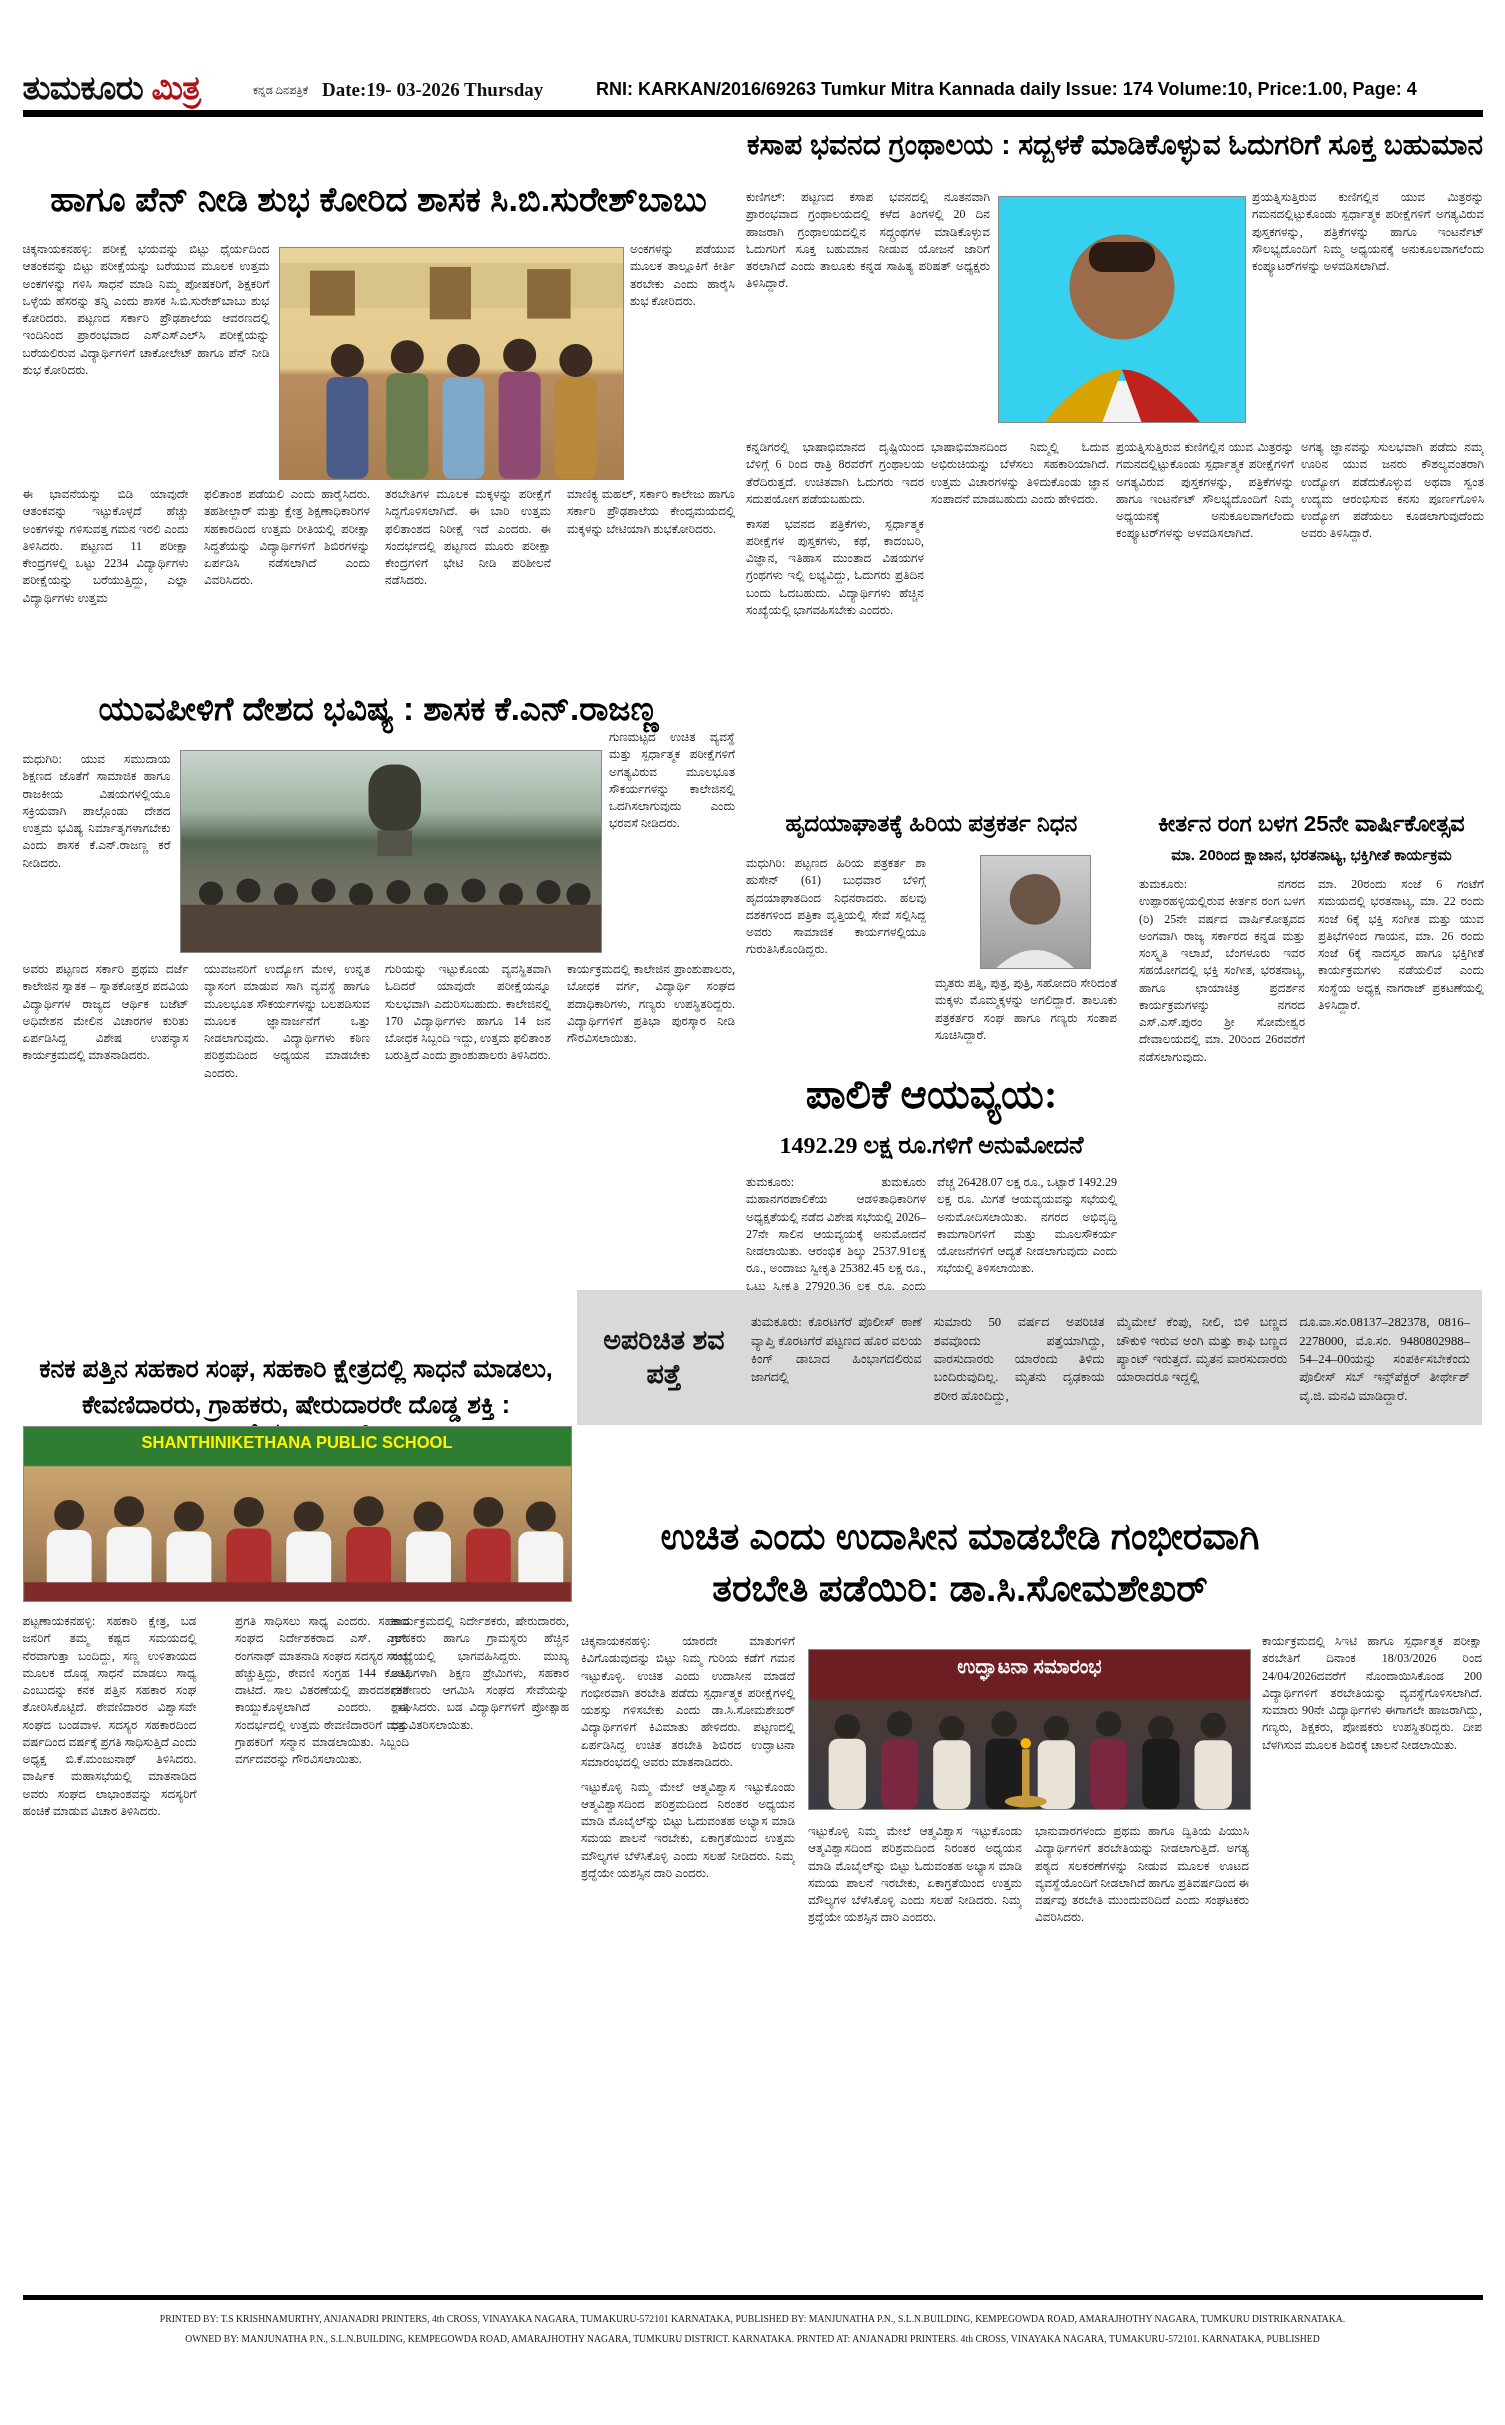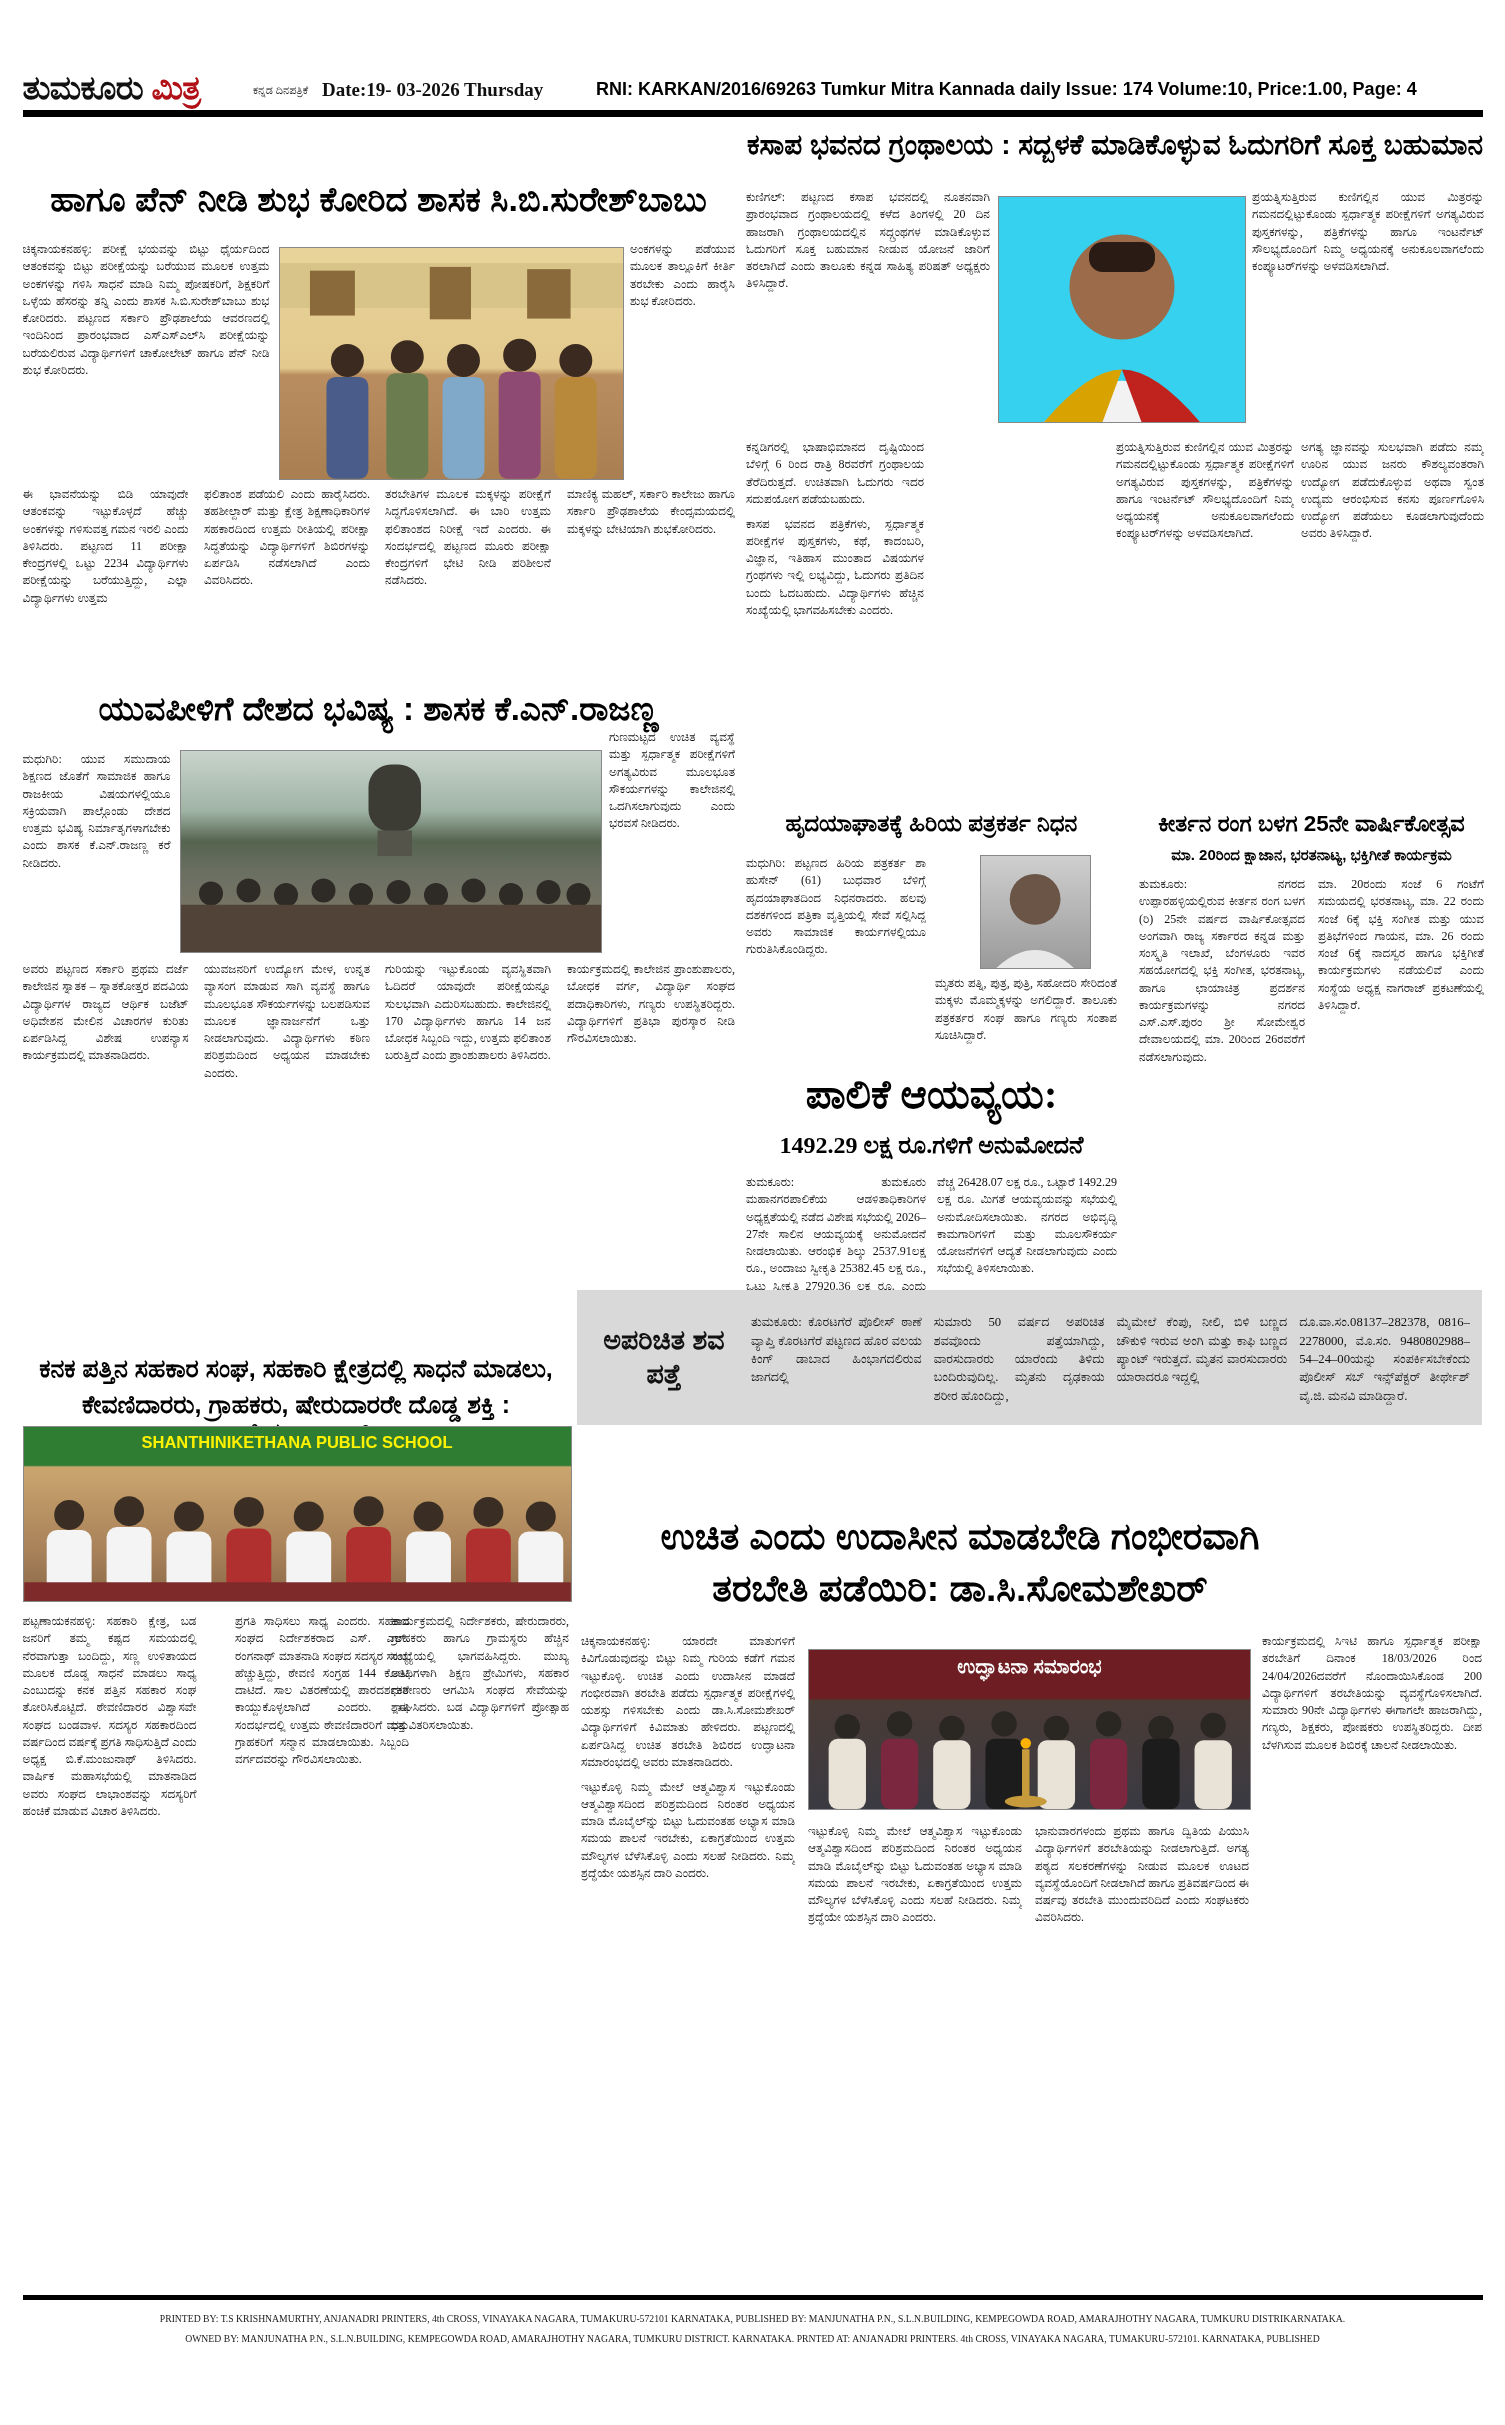--- a/index.html
+++ b/index.html
@@ -100,20 +100,23 @@
       <path d="M268 300 Q208 230 164 230 L190 300 Z" fill="#c0231d"></path>
     </svg>
   </div>
   <div class="col" style="left:1252px;top:189px;width:232px;height:241px;">
       <p>ಪ್ರಯತ್ನಿಸುತ್ತಿರುವ ಕುಣಿಗಲ್ಲಿನ ಯುವ ಮಿತ್ರರನ್ನು ಗಮನದಲ್ಲಿಟ್ಟುಕೊಂಡು ಸ್ಪರ್ಧಾತ್ಮಕ ಪರೀಕ್ಷೆಗಳಿಗೆ ಅಗತ್ಯವಿರುವ ಪುಸ್ತಕಗಳನ್ನು, ಪತ್ರಿಕೆಗಳನ್ನು ಹಾಗೂ ಇಂಟರ್ನೆಟ್ ಸೌಲಭ್ಯದೊಂದಿಗೆ ನಿಮ್ಮ ಅಧ್ಯಯನಕ್ಕೆ ಅನುಕೂಲವಾಗಲೆಂದು ಕಂಪ್ಯೂಟರ್‌ಗಳನ್ನು ಅಳವಡಿಸಲಾಗಿದೆ.</p>
     </div>
   <div class="col" style="left:746px;top:439px;width:178px;height:360px;">
       <p>ಕನ್ನಡಿಗರಲ್ಲಿ ಭಾಷಾಭಿಮಾನದ ದೃಷ್ಟಿಯಿಂದ ಬೆಳಿಗ್ಗೆ 6 ರಿಂದ ರಾತ್ರಿ 8ರವರೆಗೆ ಗ್ರಂಥಾಲಯ ತೆರೆದಿರುತ್ತದೆ. ಉಚಿತವಾಗಿ ಓದುಗರು ಇದರ ಸದುಪಯೋಗ ಪಡೆಯಬಹುದು.</p>
       <p style="margin-top:7.5px;">ಕಾಸಪ ಭವನದ ಪತ್ರಿಕೆಗಳು, ಸ್ಪರ್ಧಾತ್ಮಕ ಪರೀಕ್ಷೆಗಳ ಪುಸ್ತಕಗಳು, ಕಥೆ, ಕಾದಂಬರಿ, ವಿಜ್ಞಾನ, ಇತಿಹಾಸ ಮುಂತಾದ ವಿಷಯಗಳ ಗ್ರಂಥಗಳು ಇಲ್ಲಿ ಲಭ್ಯವಿದ್ದು, ಓದುಗರು ಪ್ರತಿದಿನ ಬಂದು ಓದಬಹುದು. ವಿದ್ಯಾರ್ಥಿಗಳು ಹೆಚ್ಚಿನ ಸಂಖ್ಯೆಯಲ್ಲಿ ಭಾಗವಹಿಸಬೇಕು ಎಂದರು.</p>
     </div>
+  <div class="col" style="left:931px;top:439px;width:178px;height:360px;">
+      <p>ಭಾಷಾಭಿಮಾನದಿಂದ ನಿಮ್ಮಲ್ಲಿ ಓದುವ ಅಭಿರುಚಿಯನ್ನು ಬೆಳೆಸಲು ಸಹಕಾರಿಯಾಗಿದೆ. ಉತ್ತಮ ವಿಚಾರಗಳನ್ನು ತಿಳಿದುಕೊಂಡು ಜ್ಞಾನ ಸಂಪಾದನೆ ಮಾಡಬಹುದು ಎಂದು ಹೇಳಿದರು.</p>
+    </div>
   <div class="col" style="left:1116px;top:439px;width:178px;height:360px;">
       <p>ಪ್ರಯತ್ನಿಸುತ್ತಿರುವ ಕುಣಿಗಲ್ಲಿನ ಯುವ ಮಿತ್ರರನ್ನು ಗಮನದಲ್ಲಿಟ್ಟುಕೊಂಡು ಸ್ಪರ್ಧಾತ್ಮಕ ಪರೀಕ್ಷೆಗಳಿಗೆ ಅಗತ್ಯವಿರುವ ಪುಸ್ತಕಗಳನ್ನು, ಪತ್ರಿಕೆಗಳನ್ನು ಹಾಗೂ ಇಂಟರ್ನೆಟ್ ಸೌಲಭ್ಯದೊಂದಿಗೆ ನಿಮ್ಮ ಅಧ್ಯಯನಕ್ಕೆ ಅನುಕೂಲವಾಗಲೆಂದು ಕಂಪ್ಯೂಟರ್‌ಗಳನ್ನು ಅಳವಡಿಸಲಾಗಿದೆ.</p>
     </div>
   <div class="col" style="left:1301px;top:439px;width:183px;height:360px;">
       <p>ಅಗತ್ಯ ಜ್ಞಾನವನ್ನು ಸುಲಭವಾಗಿ ಪಡೆದು ನಮ್ಮ ಊರಿನ ಯುವ ಜನರು ಕೌಶಲ್ಯವಂತರಾಗಿ ಉದ್ಯೋಗ ಪಡೆದುಕೊಳ್ಳುವ ಅಥವಾ ಸ್ವಂತ ಉದ್ಯಮ ಆರಂಭಿಸುವ ಕನಸು ಪೂರ್ಣಗೊಳಿಸಿ ಉದ್ಯೋಗ ಪಡೆಯಲು ಕೂಡಲಾಗುವುದೆಂದು ಅವರು ತಿಳಿಸಿದ್ದಾರೆ.</p>
     </div>
 
   <div class="hl" style="left:22.5px;top:691px;width:712px;font-size:33px;">ಯುವಪೀಳಿಗೆ ದೇಶದ ಭವಿಷ್ಯ : ಶಾಸಕ ಕೆ.ಎನ್.ರಾಜಣ್ಣ</div>
   <div class="col" style="left:22.5px;top:751px;width:148px;height:201px;">
       <p>ಮಧುಗಿರಿ: ಯುವ ಸಮುದಾಯ ಶಿಕ್ಷಣದ ಜೊತೆಗೆ ಸಾಮಾಜಿಕ ಹಾಗೂ ರಾಜಕೀಯ ವಿಷಯಗಳಲ್ಲಿಯೂ ಸಕ್ರಿಯವಾಗಿ ಪಾಲ್ಗೊಂಡು ದೇಶದ ಉತ್ತಮ ಭವಿಷ್ಯ ನಿರ್ಮಾತೃಗಳಾಗಬೇಕು ಎಂದು ಶಾಸಕ ಕೆ.ಎನ್.ರಾಜಣ್ಣ ಕರೆ ನೀಡಿದರು.</p>

